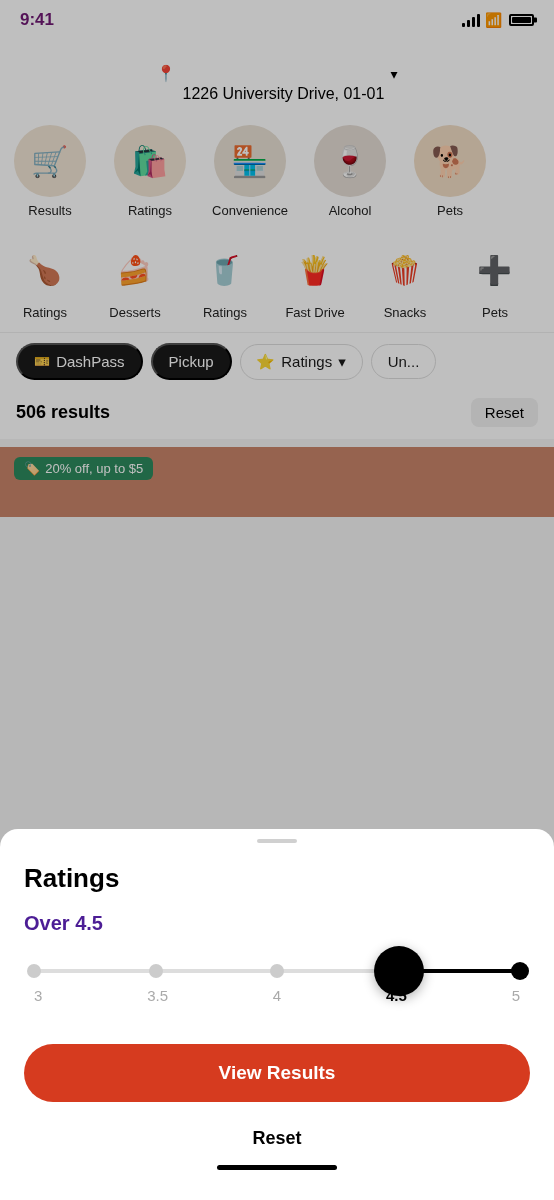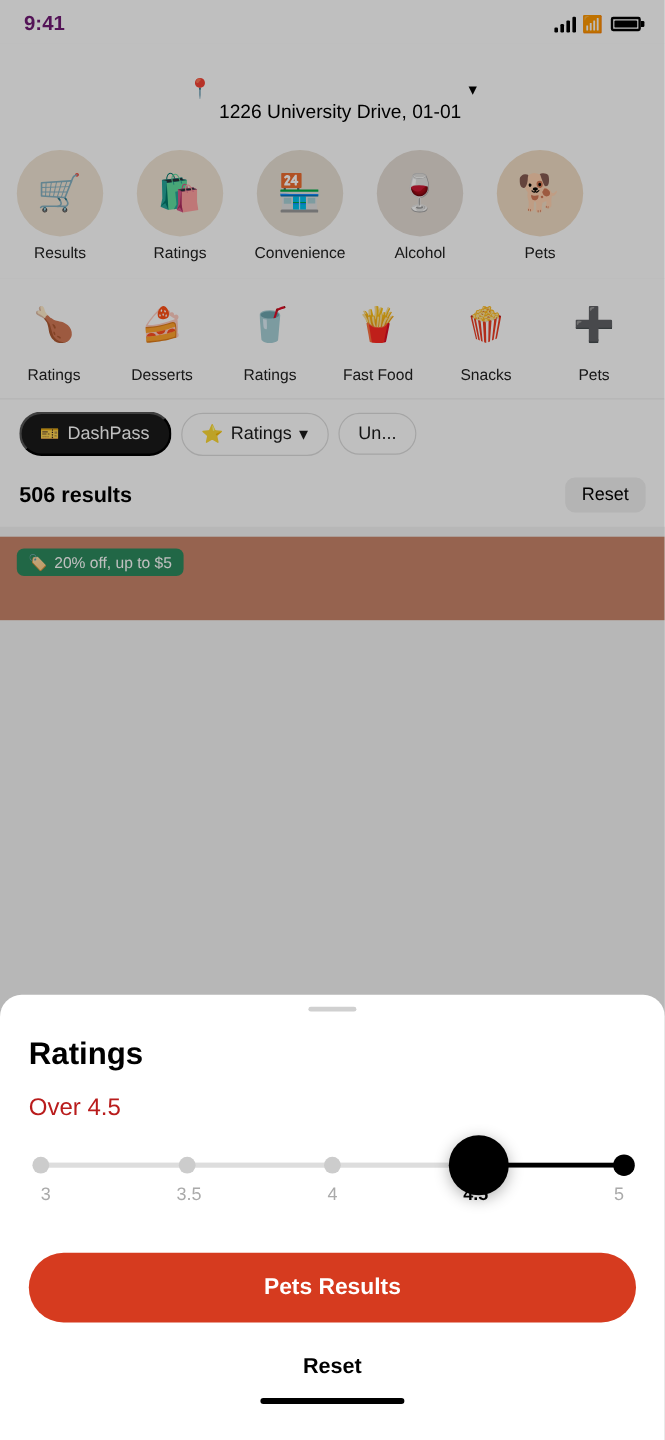--- a/index.html
+++ b/index.html
@@ -282,22 +282,22 @@
       margin: 0 auto 20px;
     }
     .sheet-title {
       font-size: 26px;
       font-weight: 800;
       color: #000;
       margin-bottom: 18px;
     }
     .sheet-subtitle {
       font-size: 20px;
-      font-weight: 400;
-      color: #b91c1c;
+      font-weight: 700;
+      color: #4c1d95;
       margin-bottom: 24px;
     }
 
     
     .slider-container {
       padding: 10px 0 0;
       margin-bottom: 10px;
       position: relative;
     }
     .slider-track {
@@ -451,36 +451,39 @@
   <div class="food-item">
     <div class="food-img">🍰</div>
     <span class="food-label">Desserts</span>
   </div>
   <div class="food-item">
     <div class="food-img">🥤</div>
     <span class="food-label">Ratings</span>
   </div>
   <div class="food-item">
     <div class="food-img">🍟</div>
-    <span class="food-label">Fast Food</span>
+    <span class="food-label">Fast Drive</span>
   </div>
   <div class="food-item">
     <div class="food-img">🍿</div>
     <span class="food-label">Snacks</span>
   </div>
   <div class="food-item">
     <div class="food-img">➕</div>
     <span class="food-label">Pets</span>
   </div>
 </div>
 
 <div class="filter-row">
   <button class="pill pill-dark">
     <span style="font-size:13px;">🎫</span>
     <span>DashPass</span>
+  </button>
+  <button class="pill pill-dark">
+    <span>Pickup</span>
   </button>
   <button class="pill pill-ratings">
     <span>⭐</span>
     <span>Ratings</span>
     <span>▾</span>
   </button>
   <button class="pill pill-outline">
     <span>Un...</span>
   </button>
 </div>
@@ -527,17 +530,17 @@
 
     <div class="slider-labels">
       <span class="slider-label">3</span>
       <span class="slider-label">3.5</span>
       <span class="slider-label">4</span>
       <span class="slider-label active">4.5</span>
       <span class="slider-label">5</span>
     </div>
   </div>
 
-  <button class="view-results-btn">Pets Results</button>
+  <button class="view-results-btn">View Results</button>
   <button class="reset-sheet-btn">Reset</button>
 
   <div class="home-indicator"></div>
 </div>
 
 </body></html>

